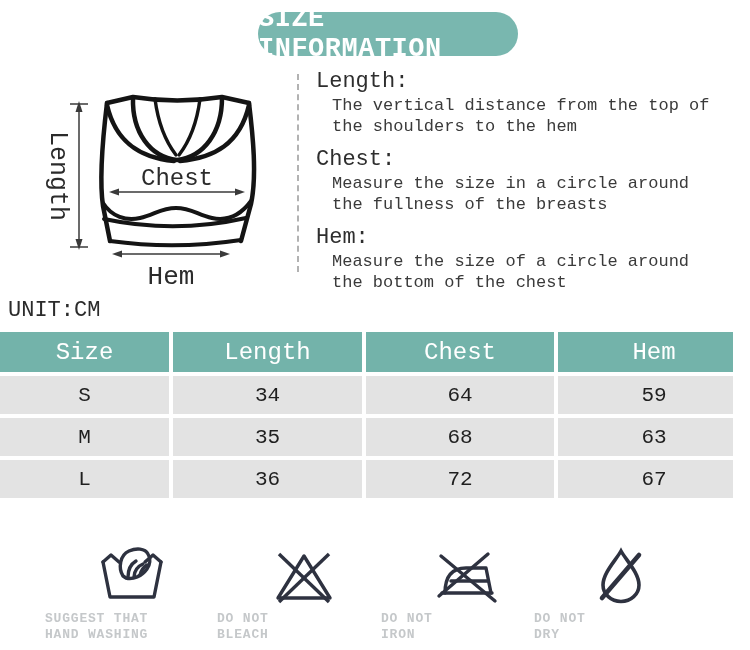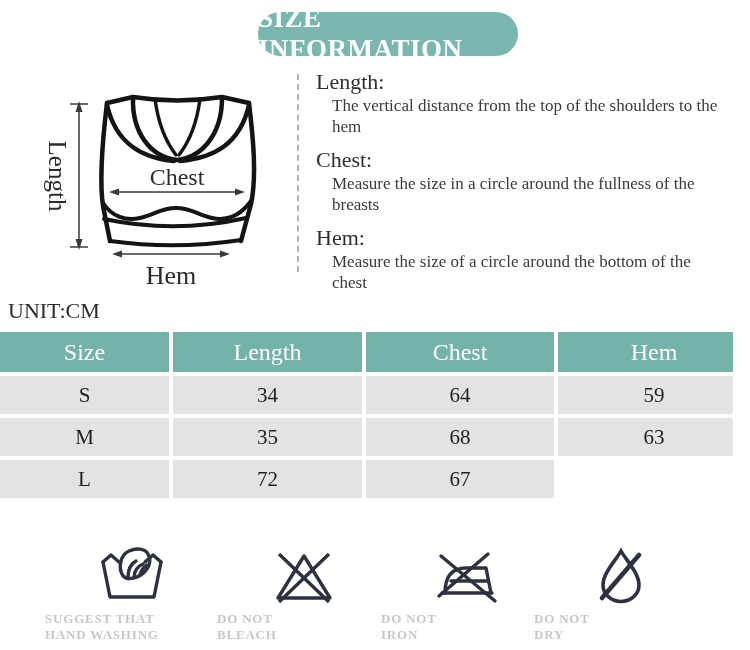--- a/index.html
+++ b/index.html
@@ -1,17 +1,17 @@
 <!DOCTYPE html>
 <html><head>
 <meta charset="utf-8">
 <style>
   html,body{margin:0;padding:0;background:#fff;}
   .page{position:relative;width:733px;height:650px;background:#fff;overflow:hidden;
-        font-family:Liberation Serif, serif;}
+        font-family:Liberation Mono, monospace;}
 
   
   .pill{position:absolute;left:258px;top:12px;width:260px;height:44px;background:#79b7af;
         border-radius:22px;display:flex;align-items:center;justify-content:center;
         color:#fff;font-size:27px;font-weight:bold;letter-spacing:.5px;}
 
   
   .garment{position:absolute;left:18px;top:64px;}
   .divider{position:absolute;left:297px;top:74px;height:198px;border-left:2px dashed #b2b2b2;}
   .defs{position:absolute;left:316px;top:69px;width:424px;}
@@ -110,20 +110,21 @@
     <div class="td">34</div>
     <div class="td">64</div>
     <div class="td">59</div>
 
     <div class="td">M</div>
     <div class="td">35</div>
     <div class="td">68</div>
     <div class="td">63</div>
 
     <div class="td">L</div>
+    <div class="td">36</div>
     <div class="td">72</div>
     <div class="td">67</div>
   </div>
 
 
   <div class="care-item" style="left:45px;">
     <svg width="64" height="58" viewBox="0 0 64 58">
       <g stroke="#2e3240" stroke-width="3.4" fill="none" stroke-linejoin="round" stroke-linecap="round">
         <path d="M3,16 L11,9 L19,16"></path>
         <path d="M45,16 L53,9 L61,16"></path>

